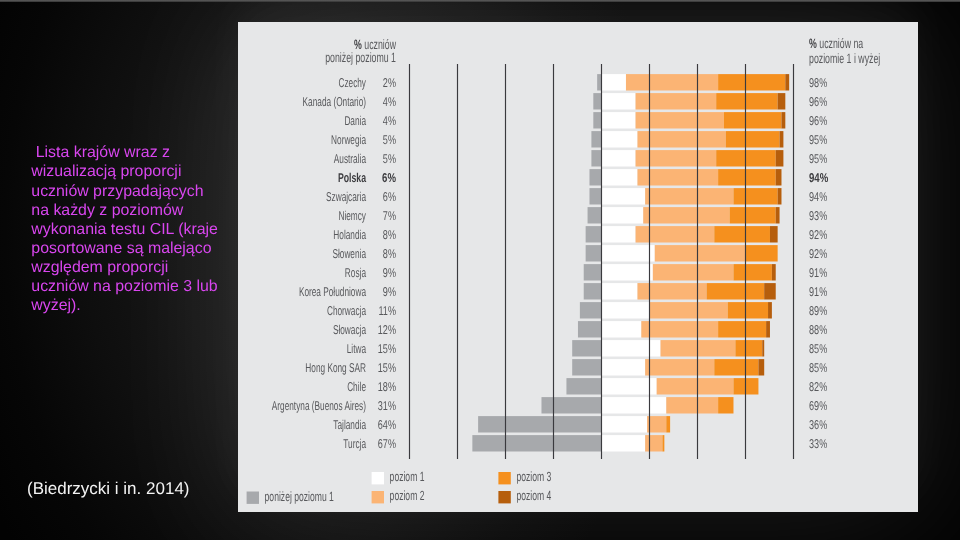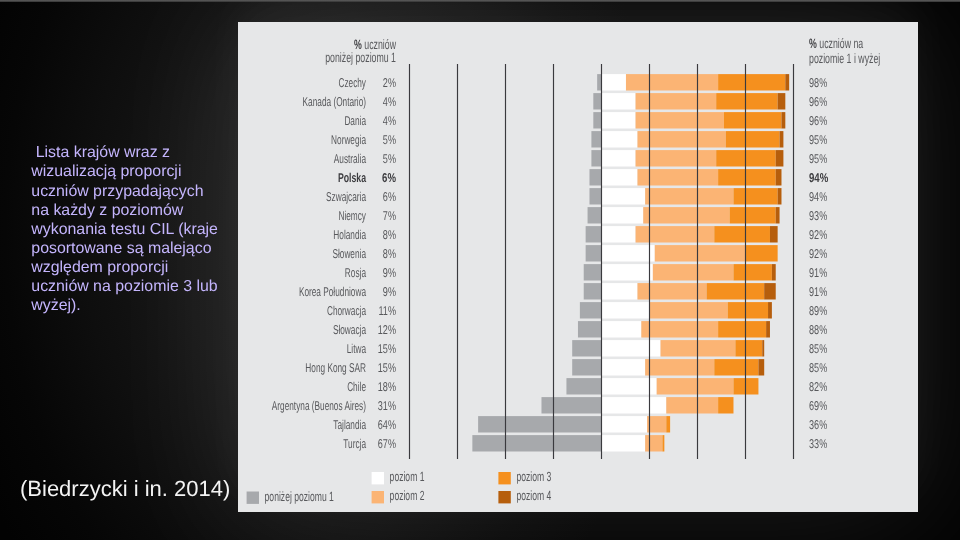--- a/index.html
+++ b/index.html
@@ -10,32 +10,32 @@
   #bgglow{position:absolute;left:0;top:0;width:960px;height:540px;
       background:radial-gradient(ellipse 360px 520px at 300px 230px,
                  #1b1b1b 0%, #161616 34%, #0e0e0e 60%, #060606 82%, #020202 100%);}
   #panelglow{position:absolute;left:238px;top:22px;width:680px;height:490px;
       box-shadow:0 0 130px 8px rgba(255,255,255,0.105),
                  0 -20px 46px 0px rgba(255,255,255,0.045);}
   #topedge{position:absolute;left:0;top:0;width:960px;height:1.6px;
       background:linear-gradient(180deg,#5a5a5a 0%,#4a4a4a 60%,#2a2a2a 100%);}
   #caption{position:absolute;left:31.3px;top:143.4px;width:230px;color:#f3f3f3;
       font-size:15.9px;line-height:19.1px;white-space:pre;opacity:0.999;}
-  #cite{position:absolute;left:20px;top:478px;color:#f3f3f3;font-size:22px;line-height:22px;opacity:0.999;}
+  #cite{position:absolute;left:27px;top:478px;color:#f3f3f3;font-size:17px;line-height:22px;opacity:0.999;}
   #panel{position:absolute;left:238px;top:22px;width:680px;height:490px;background:#e6e7e8;}
   #chartsvg{position:absolute;left:0;top:0;display:block;opacity:0.999;}
 </style>
 </head>
 <body>
 
 <div id="slide" style="background: rgb(5, 5, 5);">
   <div id="bgglow"></div>
   <div id="panelglow"></div>
   <div id="topedge"></div>
-  <div id="caption" style="color: #c4b5fd;"> Lista krajów wraz z
+  <div id="caption" style="color: #d946ef;"> Lista krajów wraz z
 wizualizacją proporcji
 uczniów przypadających
 na każdy z poziomów
 wykonania testu CIL (kraje
 posortowane są malejąco
 względem proporcji
 uczniów na poziomie 3 lub
 wyżej).</div>
   <div id="cite" style="color: rgb(243, 243, 243);">(Biedrzycki i in. 2014)</div>
   <div id="panel" style="background: rgb(230, 231, 232);">

